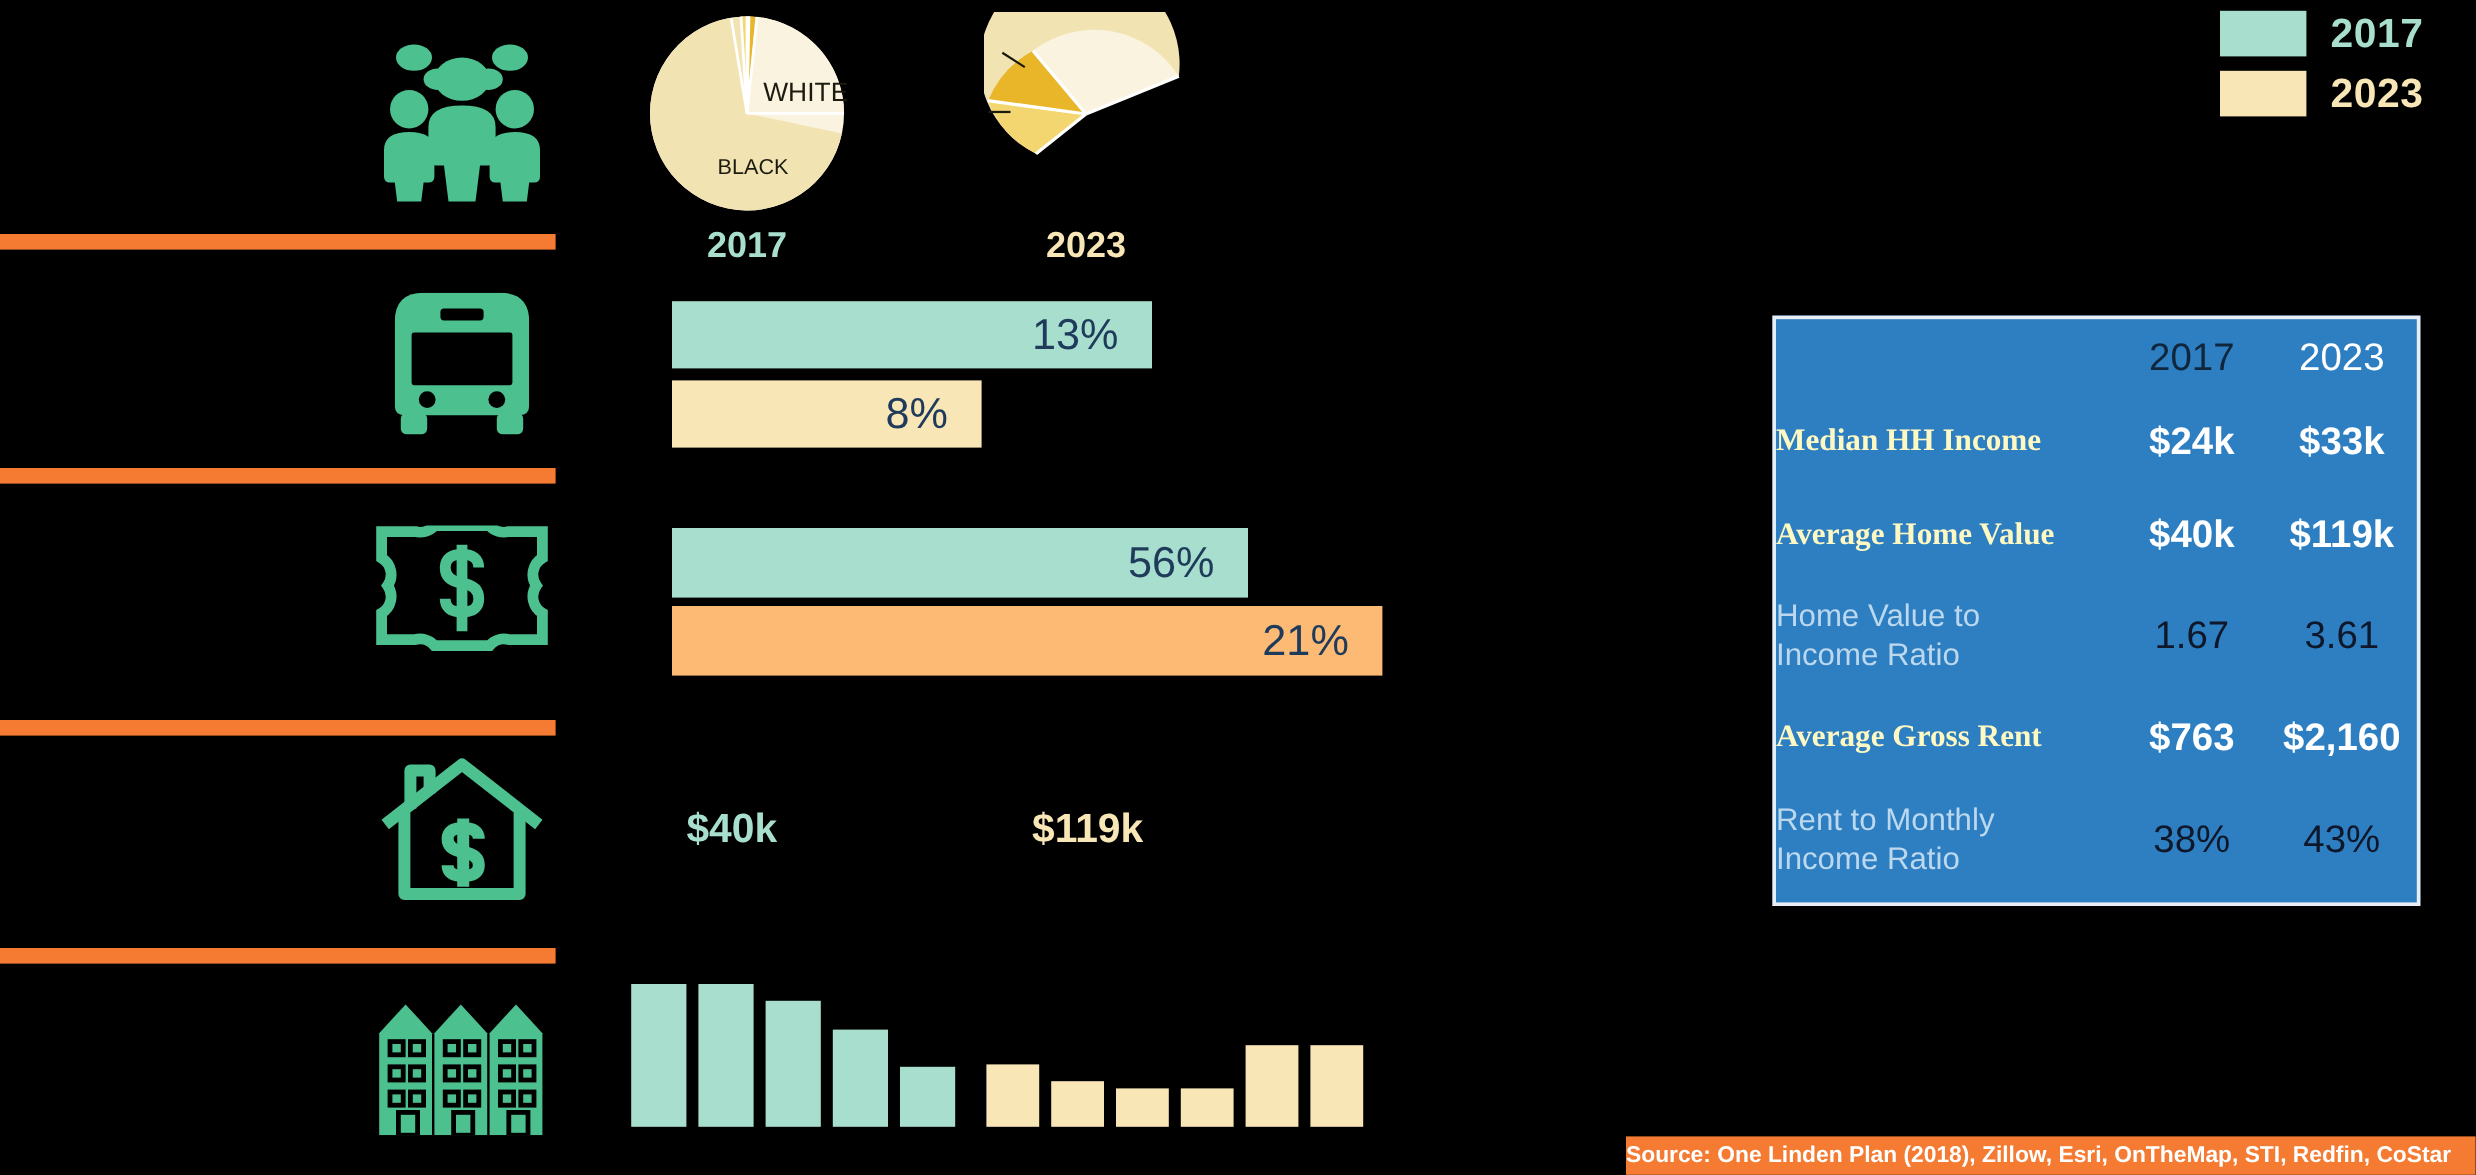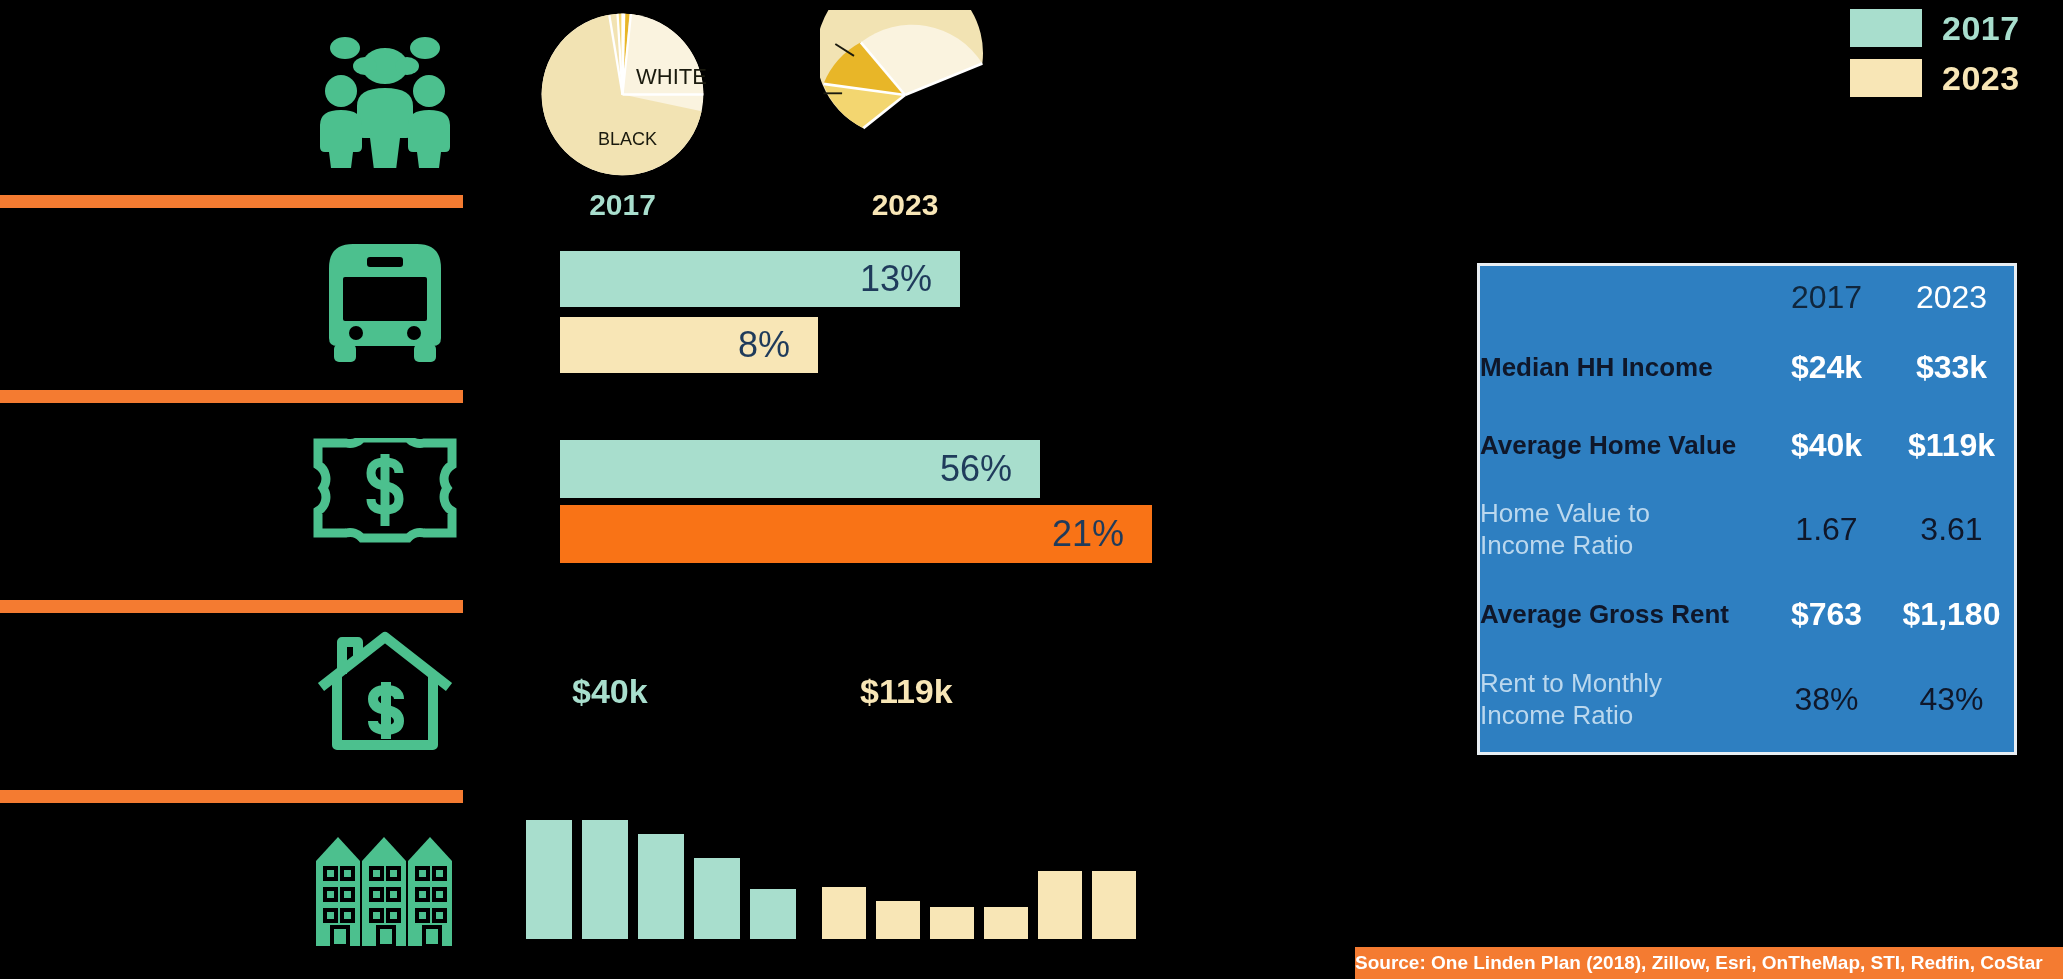--- a/index.html
+++ b/index.html
@@ -36,21 +36,21 @@
   #bottomchart{position:absolute;left:526px;top:820px;width:600px;height:119px;}
 
   
   #table-panel{left:1477px;top:263px;width:540px;height:492px;
                background:#2E7FC1;border:3px solid #E8EEF3;box-sizing:border-box;}
   .tbl{width:100%;border-collapse:collapse;}
   .tbl td{padding:0;vertical-align:middle;}
   .th-year{font-size:32px;font-weight:500;text-align:center;height:62px;}
   .row-label{font-size:26px;padding-left:40px;text-align:left;line-height:1.25;}
   .row-val{font-size:32px;text-align:center;width:125px;}
-  .r-bold .row-label{font-weight:700;color:#0f172a;}
+  .r-bold .row-label{font-weight:700;color:#fef9c3;font-family:Liberation Serif, serif;}
   .r-bold .row-val{font-weight:700;color:#FFFFFF;}
   .r-light .row-label{font-weight:400;color:#BBD8EE;}
   .r-light .row-val{font-weight:400;color:#0f172a;}
 
   
   #source-bar{left:1355px;top:947px;width:708px;height:32px;background:#F47B31;
               display:flex;align-items:center;}
   #source-text{color:#fff;font-size:19px;font-weight:700;white-space:nowrap;}
 </style>
 </head>
@@ -165,21 +165,21 @@
     <path d="M8 5 h28 a16 16 0 0 0 16 -5 h46 a16 16 0 0 0 16 5 h28 v22 a16 16 0 0 0 -5 23 a16 16 0 0 0 5 23 v22 h-28 a16 16 0 0 0 -16 5 h-46 a16 16 0 0 0 -16 -5 h-28 v-22 a16 16 0 0 0 5 -23 a16 16 0 0 0 -5 -23z" fill="none" stroke="#4CC08E" stroke-width="9"></path>
     <g fill="none" stroke="#4CC08E" stroke-width="9">
       <path d="M89 35 q0 -11 -14 -11 q-14 0 -14 11 q0 11 14 13 q14 2 14 13 q0 11 -14 11 q-14 0 -14 -11"></path>
       <line x1="75" y1="16" x2="75" y2="88"></line>
     </g>
   </svg>
 </div>
 <div class="hbar" style="left:560px;top:440px;width:480px;height:58px;background:#A8DECD;">
   <span class="hbar-val">56%</span>
 </div>
-<div class="hbar" style="left:560px;top:505px;width:592px;height:58px;background:#f97316;">
+<div class="hbar" style="left:560px;top:505px;width:592px;height:58px;background:#fdba74;">
   <span class="hbar-val">21%</span>
 </div>
 
 <div class="abs icon-cell" style="left:300px;top:625px;height:130px;">
   <svg class="icon-svg" width="140" height="122" viewBox="0 0 140 122">
     <g fill="none" stroke="#4CC08E" stroke-width="10" stroke-linejoin="round">
       <path d="M6 58 L70 8 L134 58"></path>
       <path d="M22 48 v68 h96 v-68"></path>
       <path d="M27 45 v-32 h16 v19"></path>
       <path d="M84 70 q0 -9 -13 -9 q-13 0 -13 9 q0 9 13 11 q13 2 13 11 q0 9 -13 9 q-13 0 -13 -9"></path>
@@ -262,21 +262,21 @@
     <tr class="r-light" style="height:90px">
       <td class="row-label" style="white-space:pre-line">Home Value to
 Income Ratio</td>
       <td class="row-val">1.67</td>
       <td class="row-val">3.61</td>
     </tr>
 
     <tr class="r-bold" style="height:80px">
       <td class="row-label">Average Gross Rent</td>
       <td class="row-val">$763</td>
-      <td class="row-val">$1,180</td>
+      <td class="row-val">$2,160</td>
     </tr>
 
     <tr class="r-light" style="height:90px">
       <td class="row-label" style="white-space:pre-line">Rent to Monthly
 Income Ratio</td>
       <td class="row-val">38%</td>
       <td class="row-val">43%</td>
     </tr>
   </tbody>
     </table>

